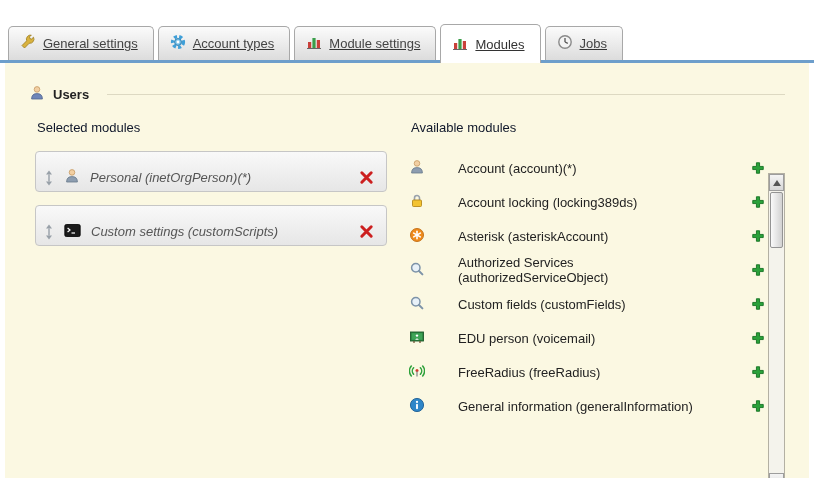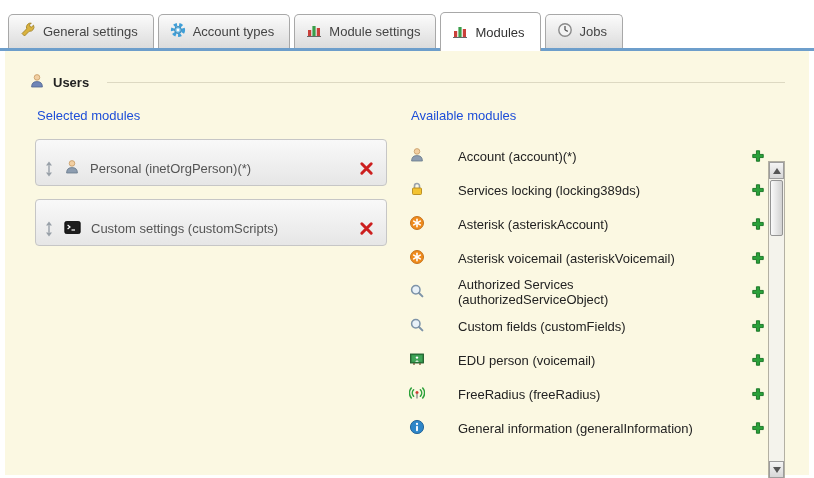--- a/index.html
+++ b/index.html
@@ -4,22 +4,23 @@
 <style>
   * { box-sizing: border-box; margin: 0; padding: 0; }
   html,body { width:814px; height:478px; overflow:hidden; }
   body {
     font-family:"Liberation Sans", sans-serif;
     font-size:13px; color:#333; background:#ffffff;
   }
   
   .tabbar {
     display:flex; align-items:flex-end; gap:4px;
-    padding:12px 0 0 8px; background:#fff;
+    padding:24px 0 0 8px; background:#fff;
     border-bottom:3px solid #6d9ecb;
+    text-decoration:underline;
   }
   .tab {
     display:flex; align-items:center; gap:7px;
     padding:7px 15px 7px 11px;
     background:linear-gradient(#fbfbfb,#dcdcdc);
     border:1px solid #a8a8a8; border-bottom:none;
     border-radius:5px 5px 0 0; color:#444; cursor:pointer;
     white-space:nowrap;
   }
   .tab.active {
@@ -33,28 +34,29 @@
     background:#fbf8e2;
   }
   .section-heading {
     display:flex; align-items:center; gap:8px;
     padding:22px 24px 6px 24px; font-weight:bold; color:#222;
   }
   .section-heading .rule { flex:1; height:1px; background:#ddd9c2; margin-left:10px; }
   .cols { display:flex; margin-top:6px; }
   .left-col  { margin-left:30px; width:352px; }
   .right-col { margin-left:22px; width:356px; }
-  .col-heading { color:#1d4ed8; margin:4px 0 16px 2px; }
+  .col-heading { color:#0f172a; margin:4px 0 16px 2px; }
   
   .sel-row {
     display:flex; align-items:center;
-    height:47px; margin-bottom:13px; padding:12px 12px 0 8px;
+    height:41px; margin-bottom:13px; padding:12px 12px 0 8px;
     background:linear-gradient(#f9f9f9,#e6e6e6);
     border:1px solid #c6c6c6; border-radius:4px;
     cursor:move;
+    font-style:italic;
   }
   .sel-row .drag { margin-right:10px; display:flex; }
   .sel-row .lbl { flex:1; margin-left:10px; color:#555; }
   .icon-btn { background:none; border:none; cursor:pointer; display:flex; padding:0; }
   
   .av-row { display:flex; align-items:center; height:34px;gap:24px; }
   .av-row .lbl { flex:1; margin-left:9px; color:#222; }
   
   .scrollbar {
     position:absolute; right:24px; top:110px; width:17px; height:318px;
@@ -198,21 +200,21 @@
               <path d="M6.2 2 H9.8 V6.2 H14 V9.8 H9.8 V14 H6.2 V9.8 H2 V6.2 H6.2 Z" fill="#2aa13a" stroke="#117020" stroke-width="1"></path>
             </svg>
           </button>
       </div>
 
       <div class="av-row">
         <span><svg width="16" height="16" viewBox="0 0 16 16">
               <path d="M5.5 7 V5 a2.5 2.5 0 0 1 5 0 V7" fill="none" stroke="#99a2ab" stroke-width="1.6"></path>
               <rect x="3.5" y="7" width="9" height="6.5" rx="1" fill="#f3c331" stroke="#b6891c" stroke-width="0.9"></rect>
             </svg></span>
-        <span class="lbl">Services locking (locking389ds)</span>
+        <span class="lbl">Account locking (locking389ds)</span>
         <button class="icon-btn">
             <svg width="14" height="14" viewBox="0 0 16 16">
               <path d="M6.2 2 H9.8 V6.2 H14 V9.8 H9.8 V14 H6.2 V9.8 H2 V6.2 H6.2 Z" fill="#2aa13a" stroke="#117020" stroke-width="1"></path>
             </svg>
           </button>
       </div>
 
       <div class="av-row">
         <span><svg width="16" height="16" viewBox="0 0 16 16">
               <circle cx="8" cy="8" r="6.5" fill="#ef8b1d" stroke="#c06a10" stroke-width="0.9"></circle>
@@ -223,36 +225,20 @@
               </g>
             </svg></span>
         <span class="lbl">Asterisk (asteriskAccount)</span>
         <button class="icon-btn">
             <svg width="14" height="14" viewBox="0 0 16 16">
               <path d="M6.2 2 H9.8 V6.2 H14 V9.8 H9.8 V14 H6.2 V9.8 H2 V6.2 H6.2 Z" fill="#2aa13a" stroke="#117020" stroke-width="1"></path>
             </svg>
           </button>
       </div>
 
-      <div class="av-row">
-        <span><svg width="16" height="16" viewBox="0 0 16 16">
-              <circle cx="8" cy="8" r="6.5" fill="#ef8b1d" stroke="#c06a10" stroke-width="0.9"></circle>
-              <g stroke="#fff" stroke-width="1.6" stroke-linecap="round">
-                <line x1="8" y1="4.2" x2="8" y2="11.8"></line>
-                <line x1="4.7" y1="6.1" x2="11.3" y2="9.9"></line>
-                <line x1="11.3" y1="6.1" x2="4.7" y2="9.9"></line>
-              </g>
-            </svg></span>
-        <span class="lbl">Asterisk voicemail (asteriskVoicemail)</span>
-        <button class="icon-btn">
-            <svg width="14" height="14" viewBox="0 0 16 16">
-              <path d="M6.2 2 H9.8 V6.2 H14 V9.8 H9.8 V14 H6.2 V9.8 H2 V6.2 H6.2 Z" fill="#2aa13a" stroke="#117020" stroke-width="1"></path>
-            </svg>
-          </button>
-      </div>
 
       <div class="av-row">
         <span><svg width="16" height="16" viewBox="0 0 16 16">
               <circle cx="6.8" cy="6.8" r="4.2" fill="#e8f1f8" stroke="#7d93a8" stroke-width="1.5"></circle>
               <line x1="10" y1="10" x2="13.4" y2="13.4" stroke="#7d93a8" stroke-width="2" stroke-linecap="round"></line>
             </svg></span>
         <span class="lbl">Authorized Services (authorizedServiceObject)</span>
         <button class="icon-btn">
             <svg width="14" height="14" viewBox="0 0 16 16">
               <path d="M6.2 2 H9.8 V6.2 H14 V9.8 H9.8 V14 H6.2 V9.8 H2 V6.2 H6.2 Z" fill="#2aa13a" stroke="#117020" stroke-width="1"></path>

